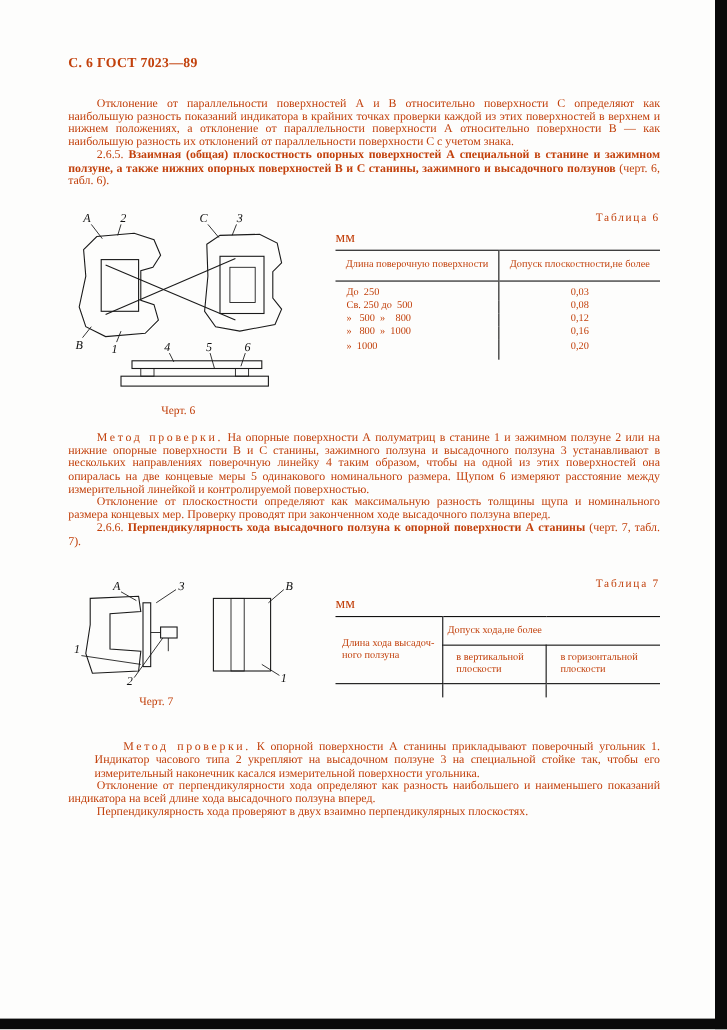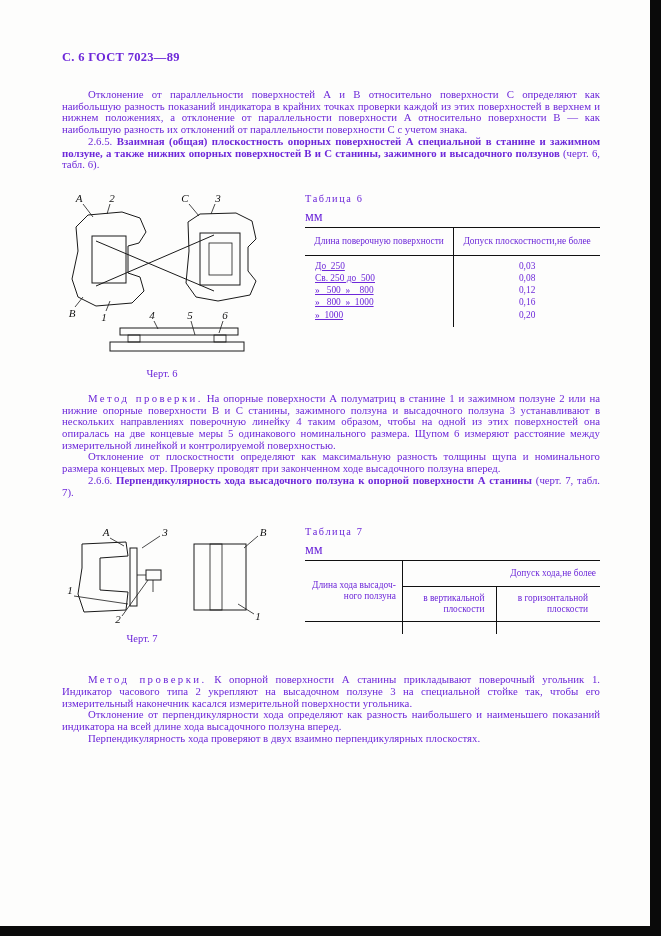--- a/index.html
+++ b/index.html
@@ -2,50 +2,50 @@
 <html><head>
 <meta charset="utf-8">
 <style>
   * { box-sizing: border-box; }
   html,body { margin:0; padding:0; background:#e8e8e8; }
   .page {
     position: relative;
     width: 661px; height: 936px;
     background: #fdfdfc;
     font-family: "Liberation Serif", serif;
-    color: #6d28d9;
+    color: #c2410c;
     overflow: hidden;
     margin: 0 auto;
   }
   .scan-bar-right { position:absolute; right:0; top:0; width:11px; height:100%; background:#0a0a0a; }
   .scan-bar-bottom { position:absolute; left:0; bottom:0; width:100%; height:10px; background:#0a0a0a; }
   .content { position:absolute; left:62px; top:50px; width:538px; }
   .pg-header { font-weight:bold; font-size:12.5px; margin:0 0 24px 0; letter-spacing:0.3px; }
   p.body {
     font-size:10.8px; line-height:11.7px; text-align:justify;
     text-indent:26px; margin:0;
   }
   .spaced { letter-spacing:2.4px; }
   .region { display:flex; margin-top:20px; margin-bottom:14px; }
   .fig-col { width:235px; flex:0 0 235px; }
   .fig-col svg { display:block; }
   .fig-caption { font-size:10.5px; text-align:center; width:200px; margin-top:9px; }
   .tbl-col { flex:1; padding-left:8px; }
-  .tbl-caption { font-size:10.3px; text-align:left; letter-spacing:1.6px; margin:2px 0 5px 0; }
+  .tbl-caption { font-size:10.3px; text-align:right; letter-spacing:1.6px; margin:2px 0 5px 0; }
   .unit { font-size:14px; margin-bottom:2px; }
   table.gtbl { width:100%; border-collapse:collapse; border-top:1.4px solid #111; }
   table.gtbl th, table.gtbl td { font-weight:normal; font-size:9.4px; line-height:11px; }
   .t6 thead th { border-bottom:1px solid #111; padding:8px 4px; text-align:center; }
   .t6 .vdiv { border-left:1px solid #111; }
   .t6 tbody td { padding:0.6px 6px; }
   .t6 tbody tr:first-child td { padding-top:5px; }
   .t6 tbody tr:last-child td { padding-bottom:6px; }
-  .t6 td.range { white-space:pre; padding-left:10px;text-decoration:underline; }
+  .t6 td.range { white-space:pre; padding-left:10px; }
   .t6 td.val { text-align:center; }
-  .t7 td { text-align:right; vertical-align:middle; padding:4px 6px; }
+  .t7 td { text-align:left; vertical-align:middle; padding:4px 6px; }
   .t7 .t7-left { width:33%; border-right:1px solid #111; border-bottom:1px solid #111; }
   .t7 .t7-span { border-bottom:1px solid #111; padding:7px 4px; }
   .t7 .t7-sub { border-left:1px solid #111; border-bottom:1px solid #111; padding:6px 12px; }
   .t7 .t7-body td { height:12px; padding:0; }
   .t7 .t7-body .bl { border-left:1px solid #111; }
   .sec-gap { margin-top:13px; }
   .fig-label { font-style:italic; font-size:11px; fill:#111; }
   svg .ln { stroke:#1a1a1a; stroke-width:1; fill:none; }
   svg .thin { stroke:#1a1a1a; stroke-width:0.8; fill:none; }
 </style>
@@ -192,21 +192,21 @@
             <tr class="t7-body">
               <td></td>
               <td class="bl"></td>
               <td class="bl"></td>
             </tr>
           </tbody>
         </table>
       </div>
     </div>
 
-    <p class="body" style="margin-top:30px;"><span class="spaced">Метод проверки.</span><span> К опорной поверхности А станины прикладывают поверочный угольник 1. Индикатор часового типа 2 укрепляют на высадочном ползуне 3 на специальной стойке так, чтобы его измерительный наконечник касался измерительной поверхности угольника.</span></p>
+    <p class="body" style="margin-top:30px;margin-left:24px;"><span class="spaced">Метод проверки.</span><span> К опорной поверхности А станины прикладывают поверочный угольник 1. Индикатор часового типа 2 укрепляют на высадочном ползуне 3 на специальной стойке так, чтобы его измерительный наконечник касался измерительной поверхности угольника.</span></p>
     <p class="body">Отклонение от перпендикулярности хода определяют как разность наибольшего и наименьшего показаний индикатора на всей длине хода высадочного ползуна вперед.</p>
     <p class="body">Перпендикулярность хода проверяют в двух взаимно перпендикулярных плоскостях.</p>
 
   </div>
 
   <div class="scan-bar-right"></div>
   <div class="scan-bar-bottom"></div>
 </div>
 
 </body></html>

